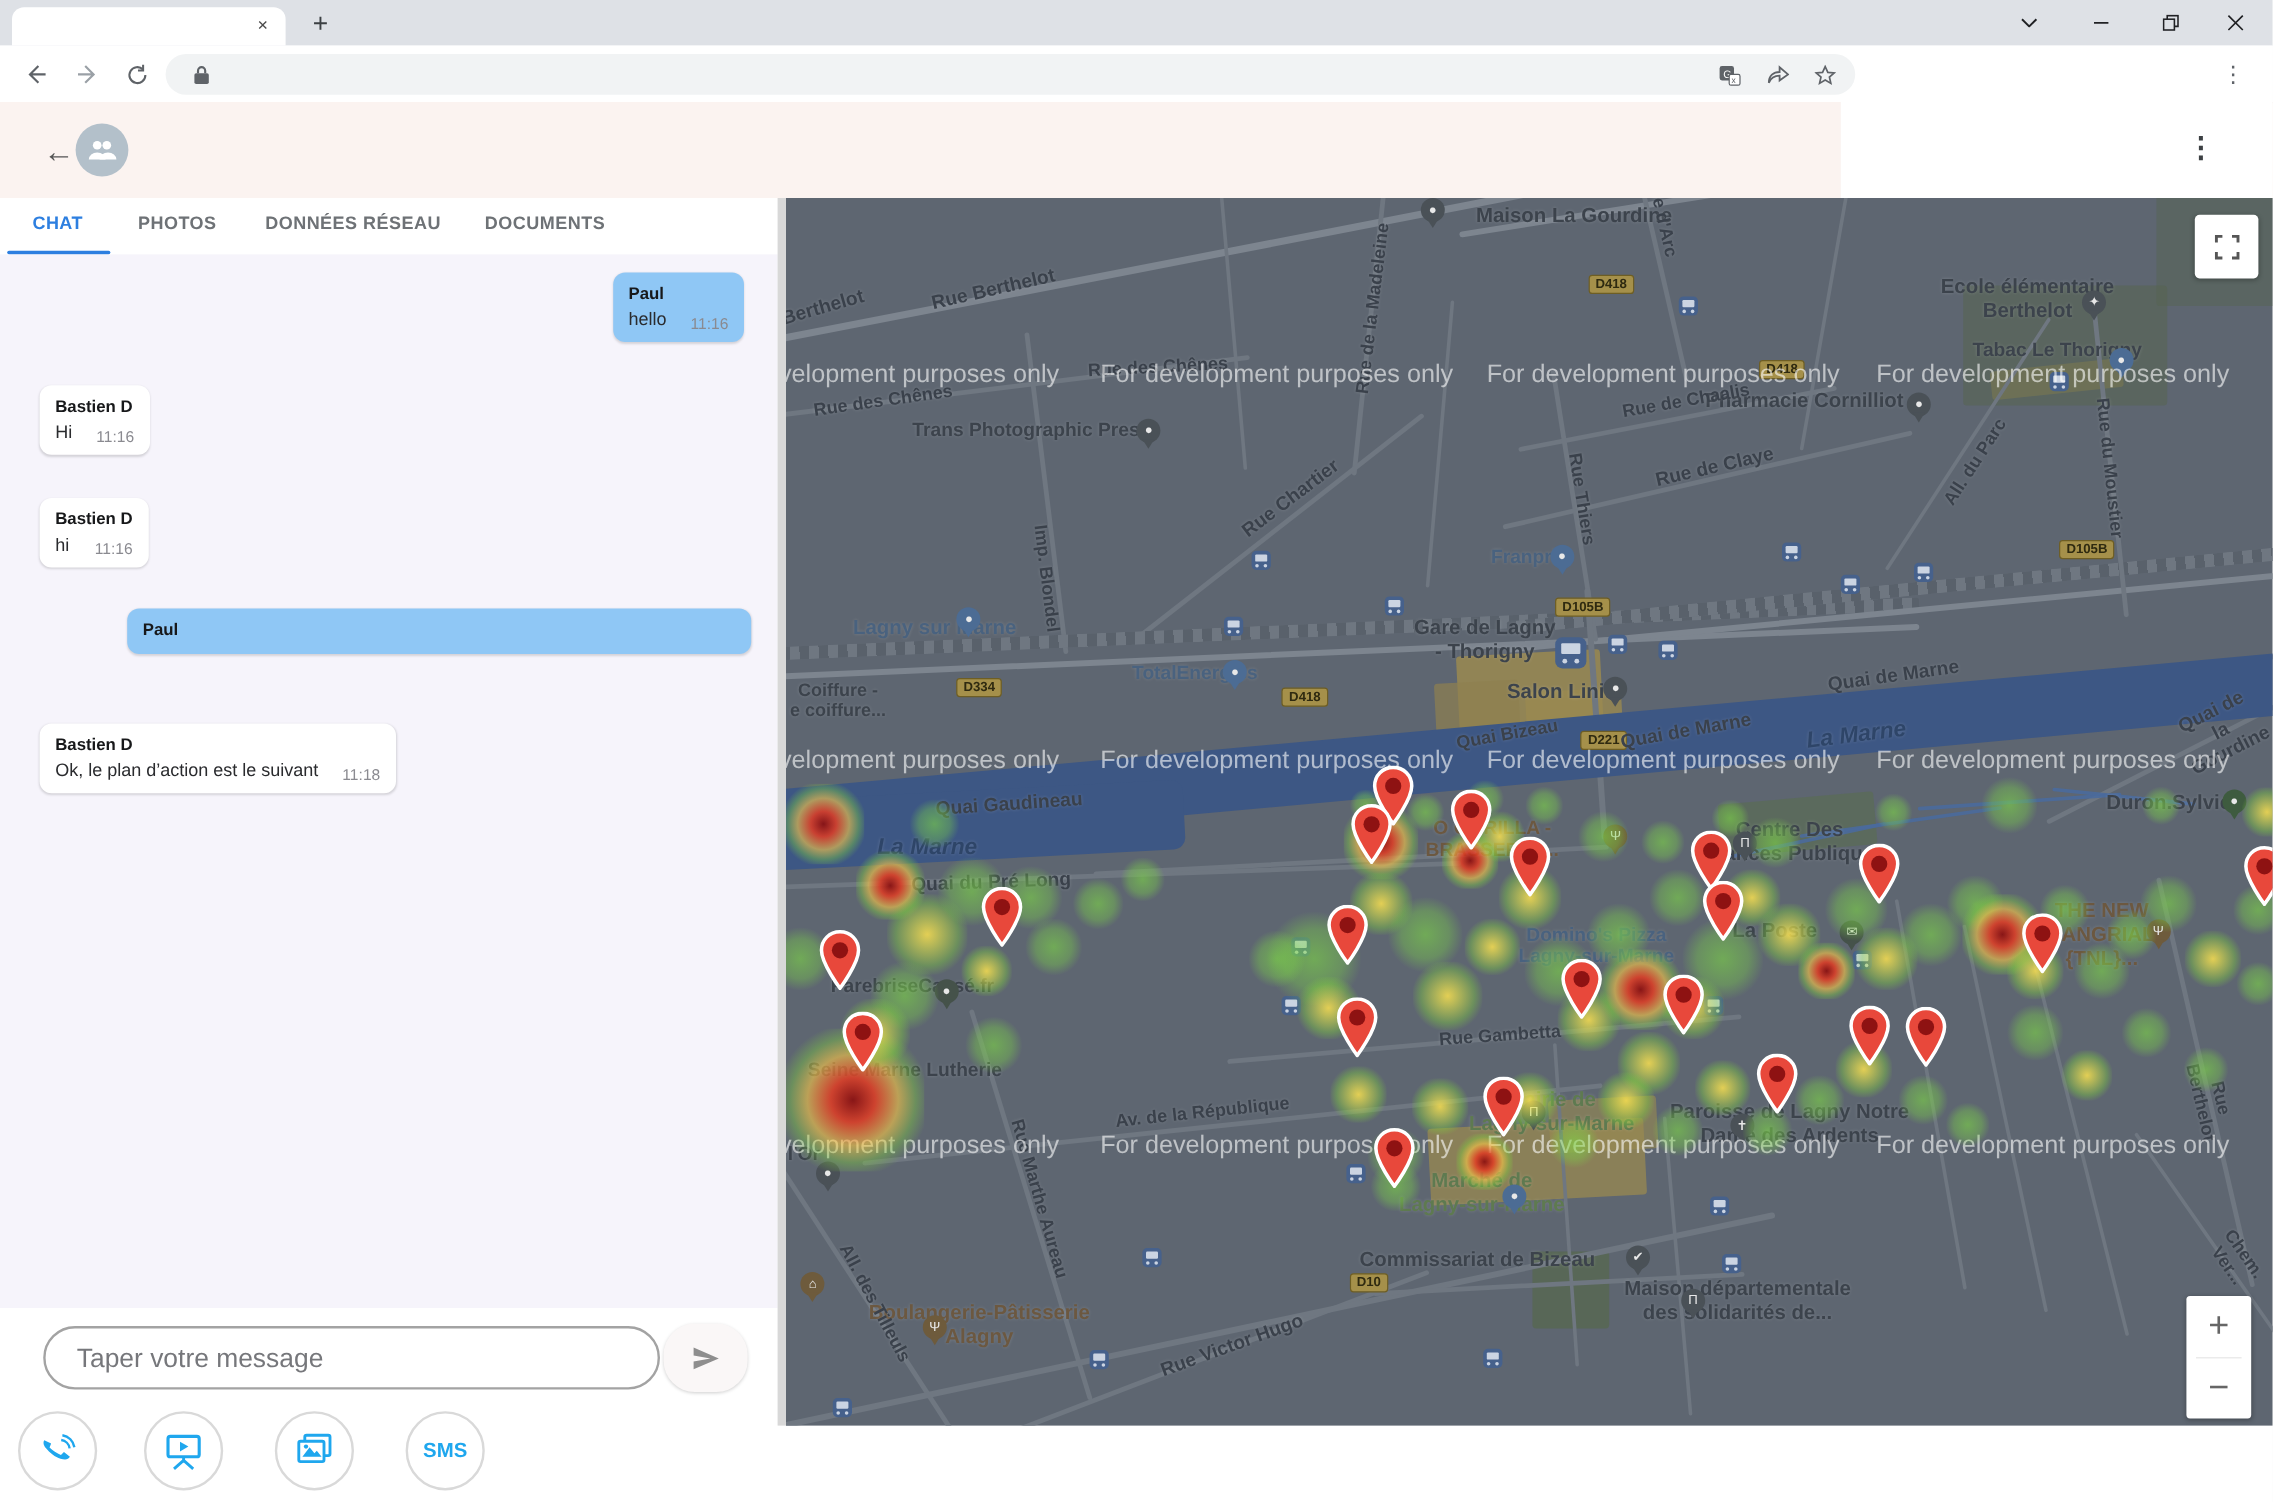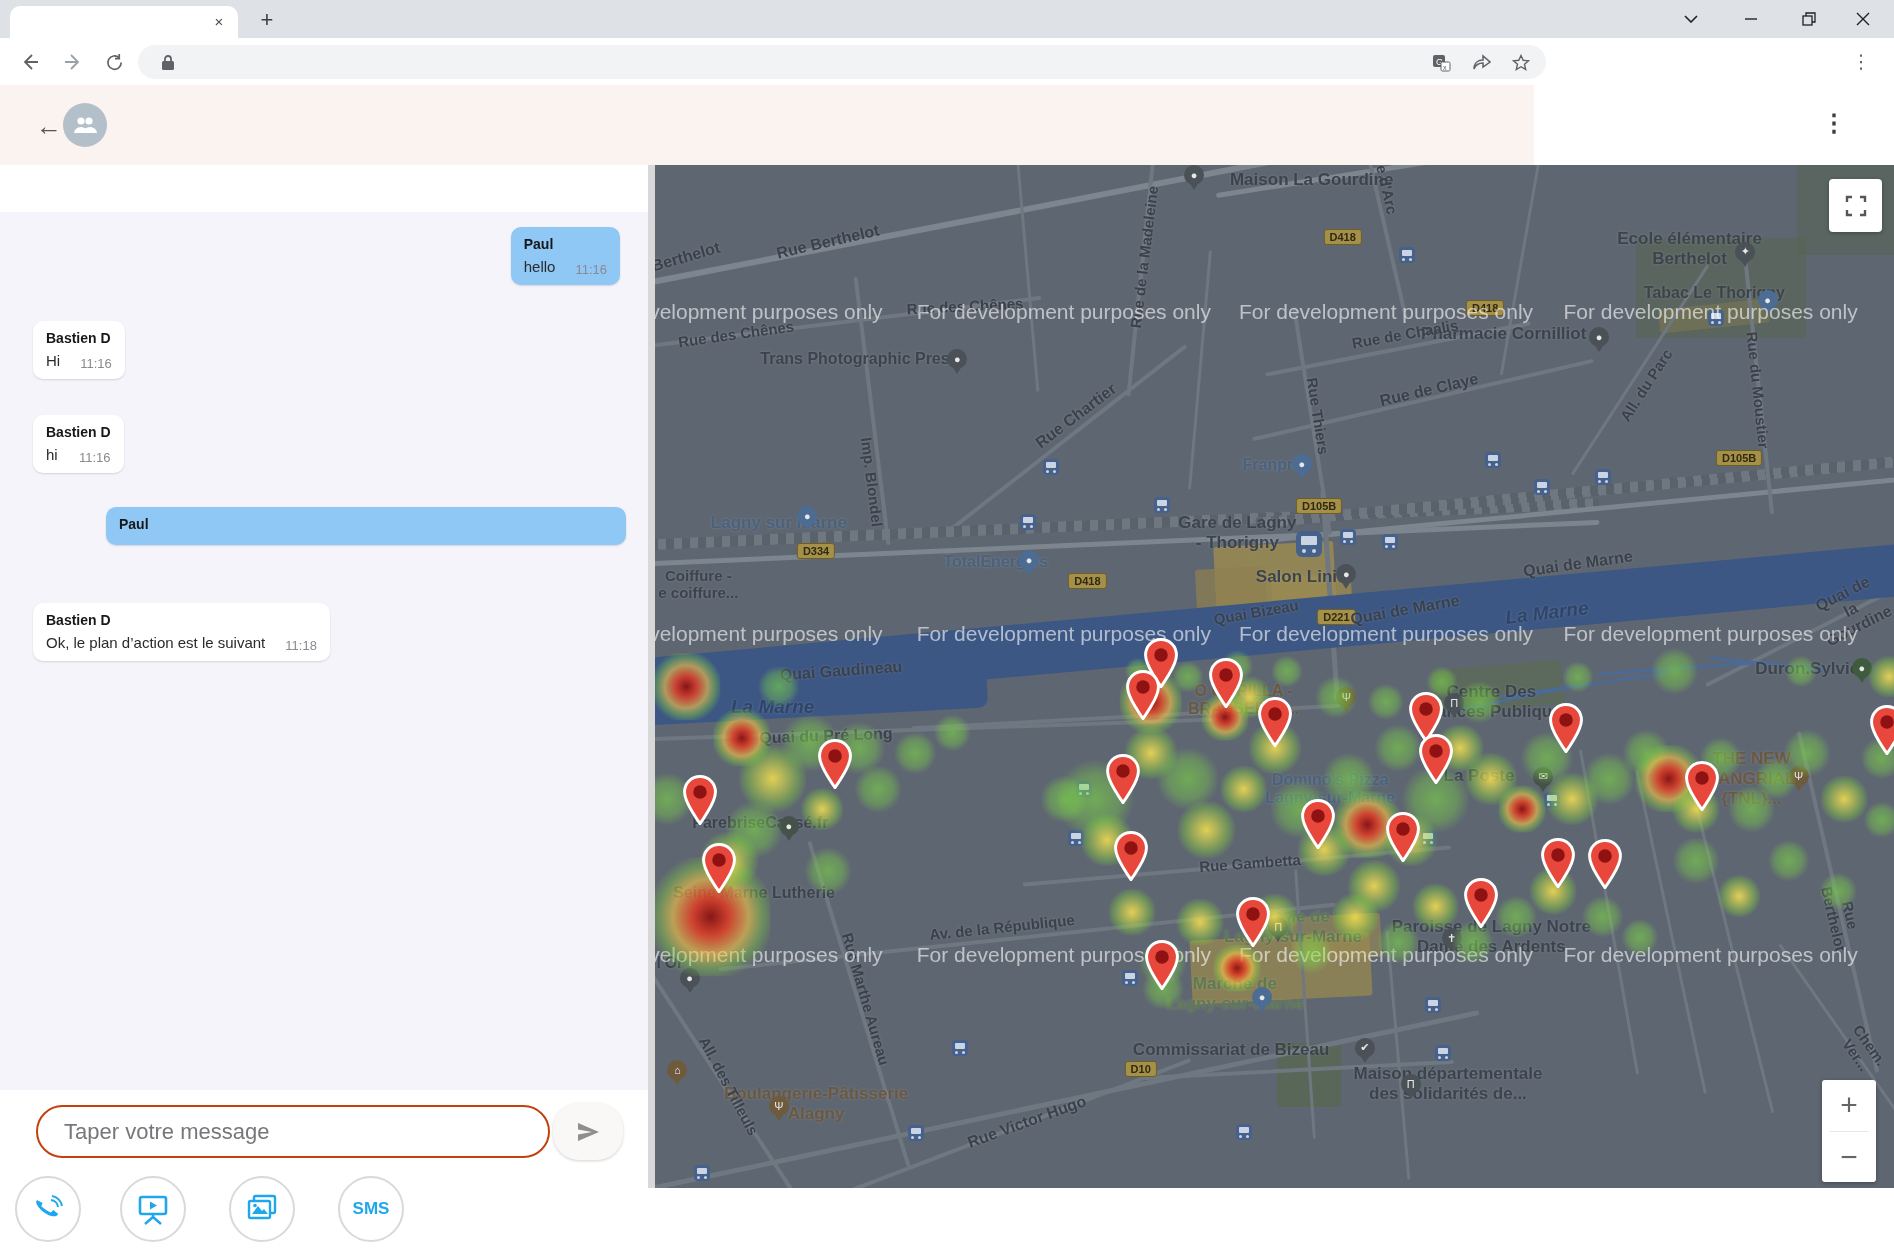--- a/index.html
+++ b/index.html
@@ -31,21 +31,21 @@
   .ltab.active{color:#2D7FE0;}
   .ltab-underline{position:absolute;left:6px;top:44px;width:86px;height:3px;background:#2D7FE0;border-radius:2px;}
   .chatarea{position:absolute;left:0;top:212px;width:648px;height:878px;background:#F6F4FB;overflow:hidden;}
   .bubble{position:absolute;border-radius:10px;padding:9px 13px 8px 13px;box-shadow:0 1px 2px rgba(0,0,0,.14);max-width:500px;}
   .bubble.left{background:#FFFFFF;}
   .bubble.right{background:#8FC7F5;}
   .m-name{font-size:14px;font-weight:bold;color:#17181a;margin-bottom:5px;}
   .m-body{display:flex;flex-wrap:wrap;align-items:flex-end;column-gap:20px;row-gap:2px;}
   .m-text{font-size:15px;color:#2a2b2e;line-height:1.35;}
   .m-time{margin-left:auto;font-size:13px;color:#8a8a90;}
-  .composer{position:absolute;left:36px;top:1105px;width:514px;height:53px;border:2px solid #c2410c;border-radius:28px;background:#fff;box-sizing:border-box;display:flex;align-items:center;}
+  .composer{position:absolute;left:36px;top:1105px;width:514px;height:53px;border:2px solid #a3a3a3;border-radius:28px;background:#fff;box-sizing:border-box;display:flex;align-items:center;}
   .composer input{border:none;outline:none;background:transparent;margin-left:24px;font-size:22px;color:#333;width:440px;font-family:"Liberation Sans",sans-serif;}
   .composer input::placeholder{color:#76777B;}
   .sendbtn{position:absolute;left:553px;top:1103px;width:70px;height:57px;background:#FAF7F7;border-radius:26px;box-shadow:0 1px 3px rgba(0,0,0,.18);display:flex;align-items:center;justify-content:center;}
   .actrow-btn{position:absolute;top:1176px;width:66px;height:66px;border:2px solid #D9D9D9;border-radius:50%;background:#fff;box-sizing:border-box;display:flex;align-items:center;justify-content:center;}
   .sms-label{color:#1FA7EE;font-weight:bold;font-size:17px;}
   .panel-divider{position:absolute;left:648px;top:165px;width:7px;height:1023px;background:#D8D8D8;}
 
   
   .map{position:absolute;left:655px;top:165px;width:1239px;height:1023px;background:#5E6671;overflow:hidden;}
   .area{position:absolute;z-index:1;}
@@ -168,20 +168,27 @@
       <svg width="26" height="20" viewBox="0 0 26 20">
           <circle cx="9" cy="6" r="3.6" fill="#fff"></circle>
           <circle cx="17" cy="6" r="3.6" fill="#fff"></circle>
           <path d="M2 18 a7 6 0 0 1 14 0 Z" fill="#fff"></path>
           <path d="M11 18 a7 6 0 0 1 14 0 Z" fill="#fff"></path>
         </svg>
     </div>
     <div class="hdr-kebab">⋮</div>
   </div>
 
+  <div class="tabsrow">
+    <span class="ltab active" style="left:27px;">CHAT</span>
+    <span class="ltab" style="left:115px;">PHOTOS</span>
+    <span class="ltab" style="left:221px;">DONNÉES RÉSEAU</span>
+    <span class="ltab" style="left:404px;">DOCUMENTS</span>
+    <div class="ltab-underline"></div>
+  </div>
 
   <div class="chatarea" id="messages">
       <div class="bubble right" style="top: 15px; right: 28px;">
         <div class="m-name">Paul</div>
         <div class="m-body">
           <span class="m-text">hello</span>
           <span class="m-time">11:16</span>
         </div>
       </div>
       <div class="bubble left" style="top: 109px; left: 33px;">
@@ -299,21 +306,21 @@
       <div class="road minor" style="left: 867.3px; top: 92.07px; width: 240px; height: 3px; transform: translate(-50%, -50%) rotate(-80deg);"></div>
       <div class="river" style="left: 619.5px; top: 462.396px; width: 1330px; height: 52px; transform: translate(-50%, -50%) rotate(-5.2deg);"></div>
       <div class="river" style="left: 111.51px; top: 524.799px; width: 440px; height: 58px; transform: translate(-50%, -50%) rotate(-3deg);"></div>
       <div class="stream" style="left: 842.52px; top: 537.075px; width: 150px; transform: translate(-50%, -50%) rotate(-12deg);"></div>
       <div class="stream" style="left: 929.25px; top: 519.684px; width: 170px; transform: translate(-50%, -50%) rotate(-8deg);"></div>
       <div class="stream" style="left: 1028.37px; top: 503.316px; width: 170px; transform: translate(-50%, -50%) rotate(-4deg);"></div>
       <div class="stream" style="left: 1115.1px; top: 499.224px; width: 120px; transform: translate(-50%, -50%) rotate(6deg);"></div>
       <div class="badge" style="left: 687.645px; top: 71.61px;">D418</div>
       <div class="badge" style="left: 830.13px; top: 143.22px;">D418</div>
       <div class="badge" style="left: 432.411px; top: 416.361px;">D418</div>
-      <div class="badge" style="left: 161.07px; top: 386px;">D334</div>
+      <div class="badge" style="left: 161.07px; top: 408px;">D334</div>
       <div class="badge" style="left: 1084.12px; top: 292.578px;">D105B</div>
       <div class="badge" style="left: 664.104px; top: 340.659px;">D105B</div>
       <div class="badge" style="left: 681.45px; top: 452.166px;">D221</div>
       <div class="badge" style="left: 485.688px; top: 904.332px;">D10</div>
       <div class="mlabel dark" style="left: 656.67px; top: 15.345px; font-size: 17px; transform: translate(-50%, -50%) rotate(0deg);">Maison La Gourdine</div>
       <div class="mlabel street" style="left: 173.46px; top: 76.725px; font-size: 16px; transform: translate(-50%, -50%) rotate(-13deg);">Rue Berthelot</div>
       <div class="mlabel street" style="left: 30.975px; top: 92.07px; font-size: 16px; transform: translate(-50%, -50%) rotate(-16deg);">Berthelot</div>
       <div class="mlabel street" style="left: 80.535px; top: 168.795px; font-size: 15px; transform: translate(-50%, -50%) rotate(-8deg);">Rue des Chênes</div>
       <div class="mlabel street" style="left: 309.75px; top: 141.174px; font-size: 15px; transform: translate(-50%, -50%) rotate(-3deg);">Rue des Chênes</div>
       <div class="mlabel dark" style="left: 204.435px; top: 194.37px; font-size: 16px; transform: translate(-50%, -50%) rotate(0deg);">Trans Photographic Press</div>

